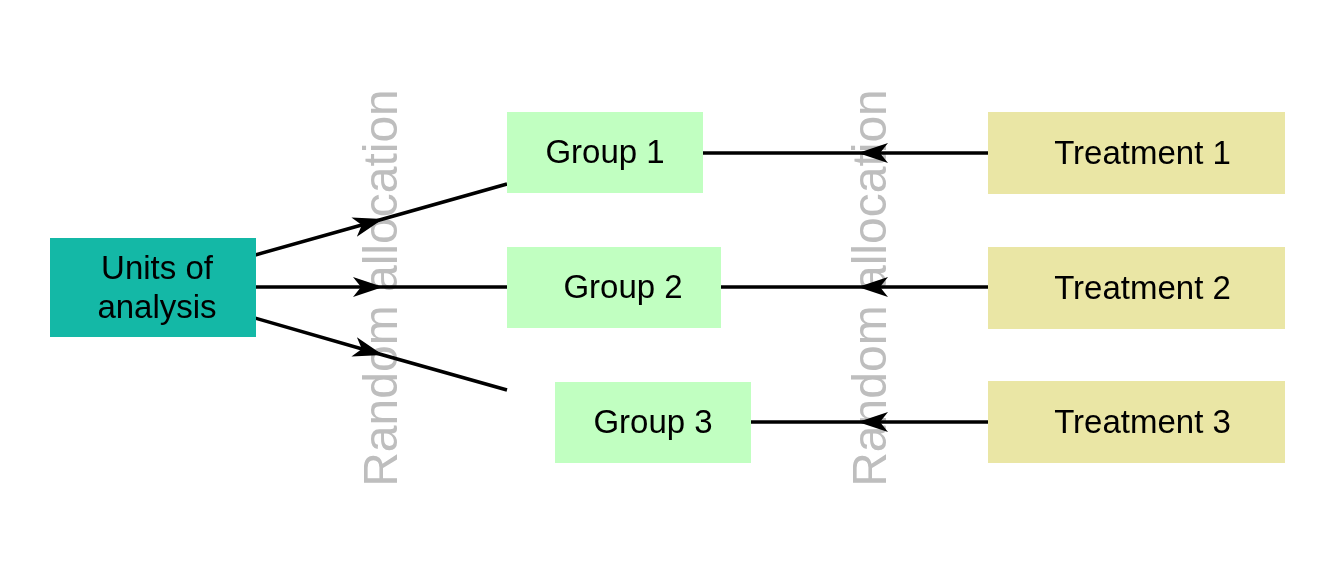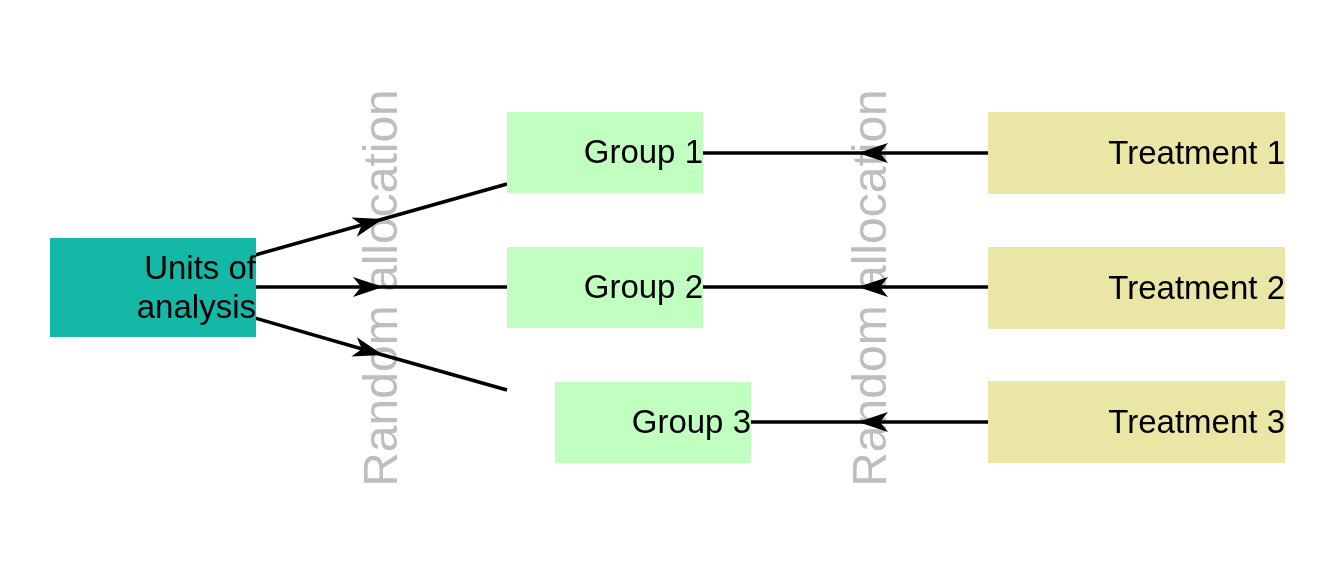--- a/index.html
+++ b/index.html
@@ -36,33 +36,33 @@
   }
   #arrow-layer path.edge {
     stroke: #000000;
     stroke-width: 3.5;
     fill: none;
   }
   .box {
     position: absolute;
     display: flex;
     flex-direction: column;
-    align-items: flex-end;
+    align-items: center;
     justify-content: center;
     text-align: center;
     color: #000000;
     font-size: 33px;
     line-height: 1.16;
     z-index: 3;
   }
   .box.units     { left: 50px;  top: 238px; width: 198px; height: 99px; }
   .box.group     { left: 507px; width: 196px; height: 81px; }
   .box.treatment { left: 988px; width: 285px; height: 82px; padding-left: 12px; }
   #group-1     { top: 112px; }
-  #group-2     { top: 247px; }
+  #group-2     { top: 247px; padding-left: 18px; }
   #group-3     { top: 382px; margin-left: 48px; }
   #treatment-1 { top: 112px; }
   #treatment-2 { top: 247px; }
   #treatment-3 { top: 381px; }
 </style>
 </head>
 <body>
 
 <div id="canvas">
 

